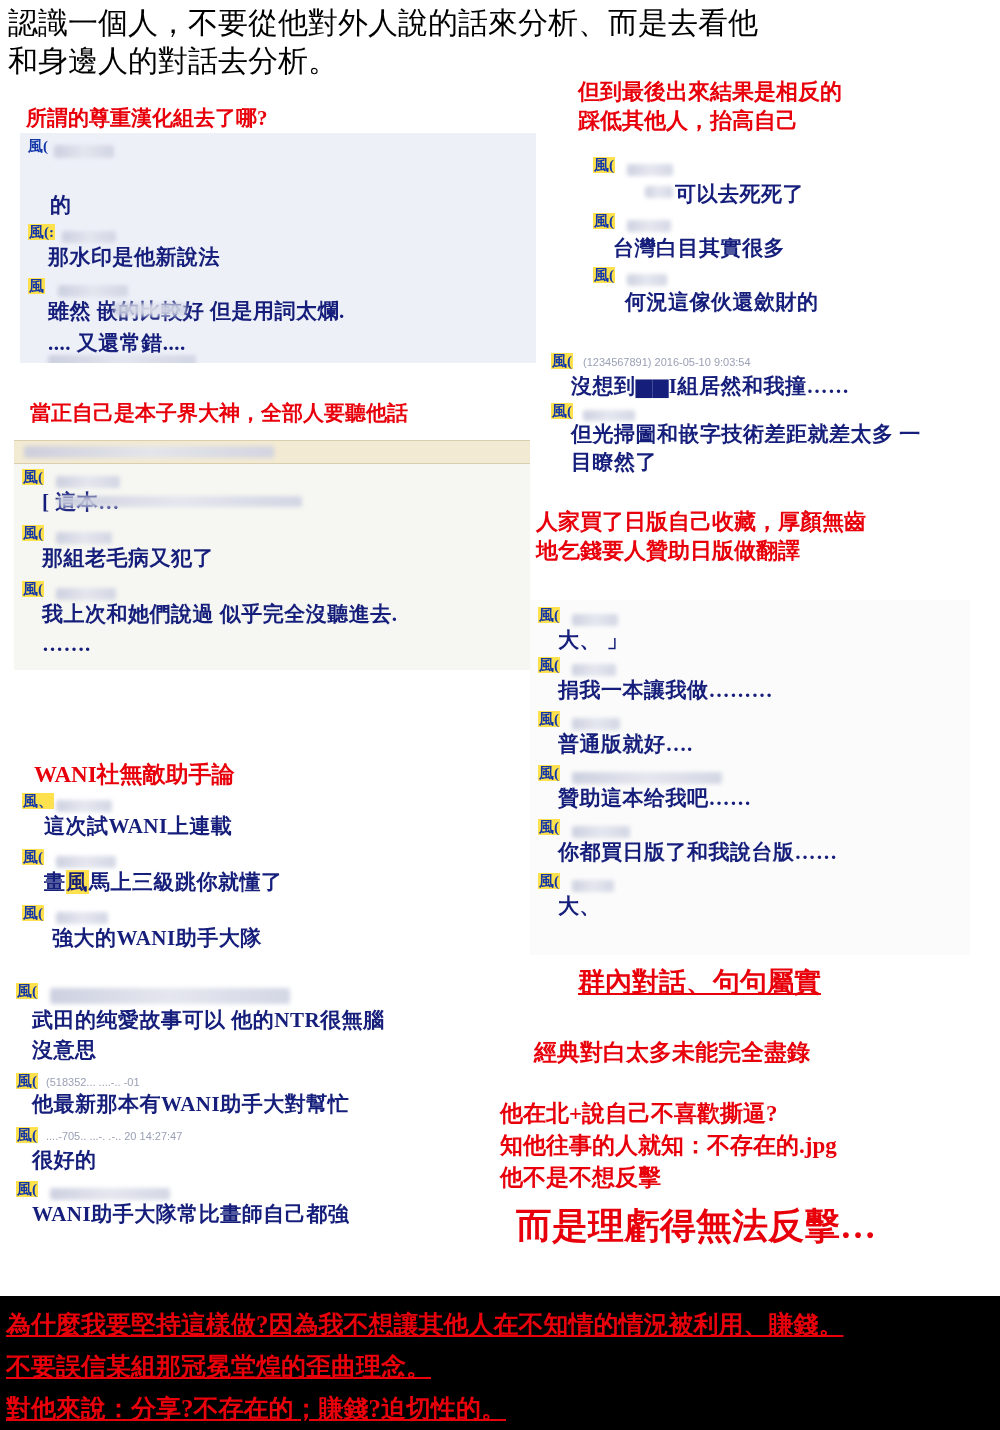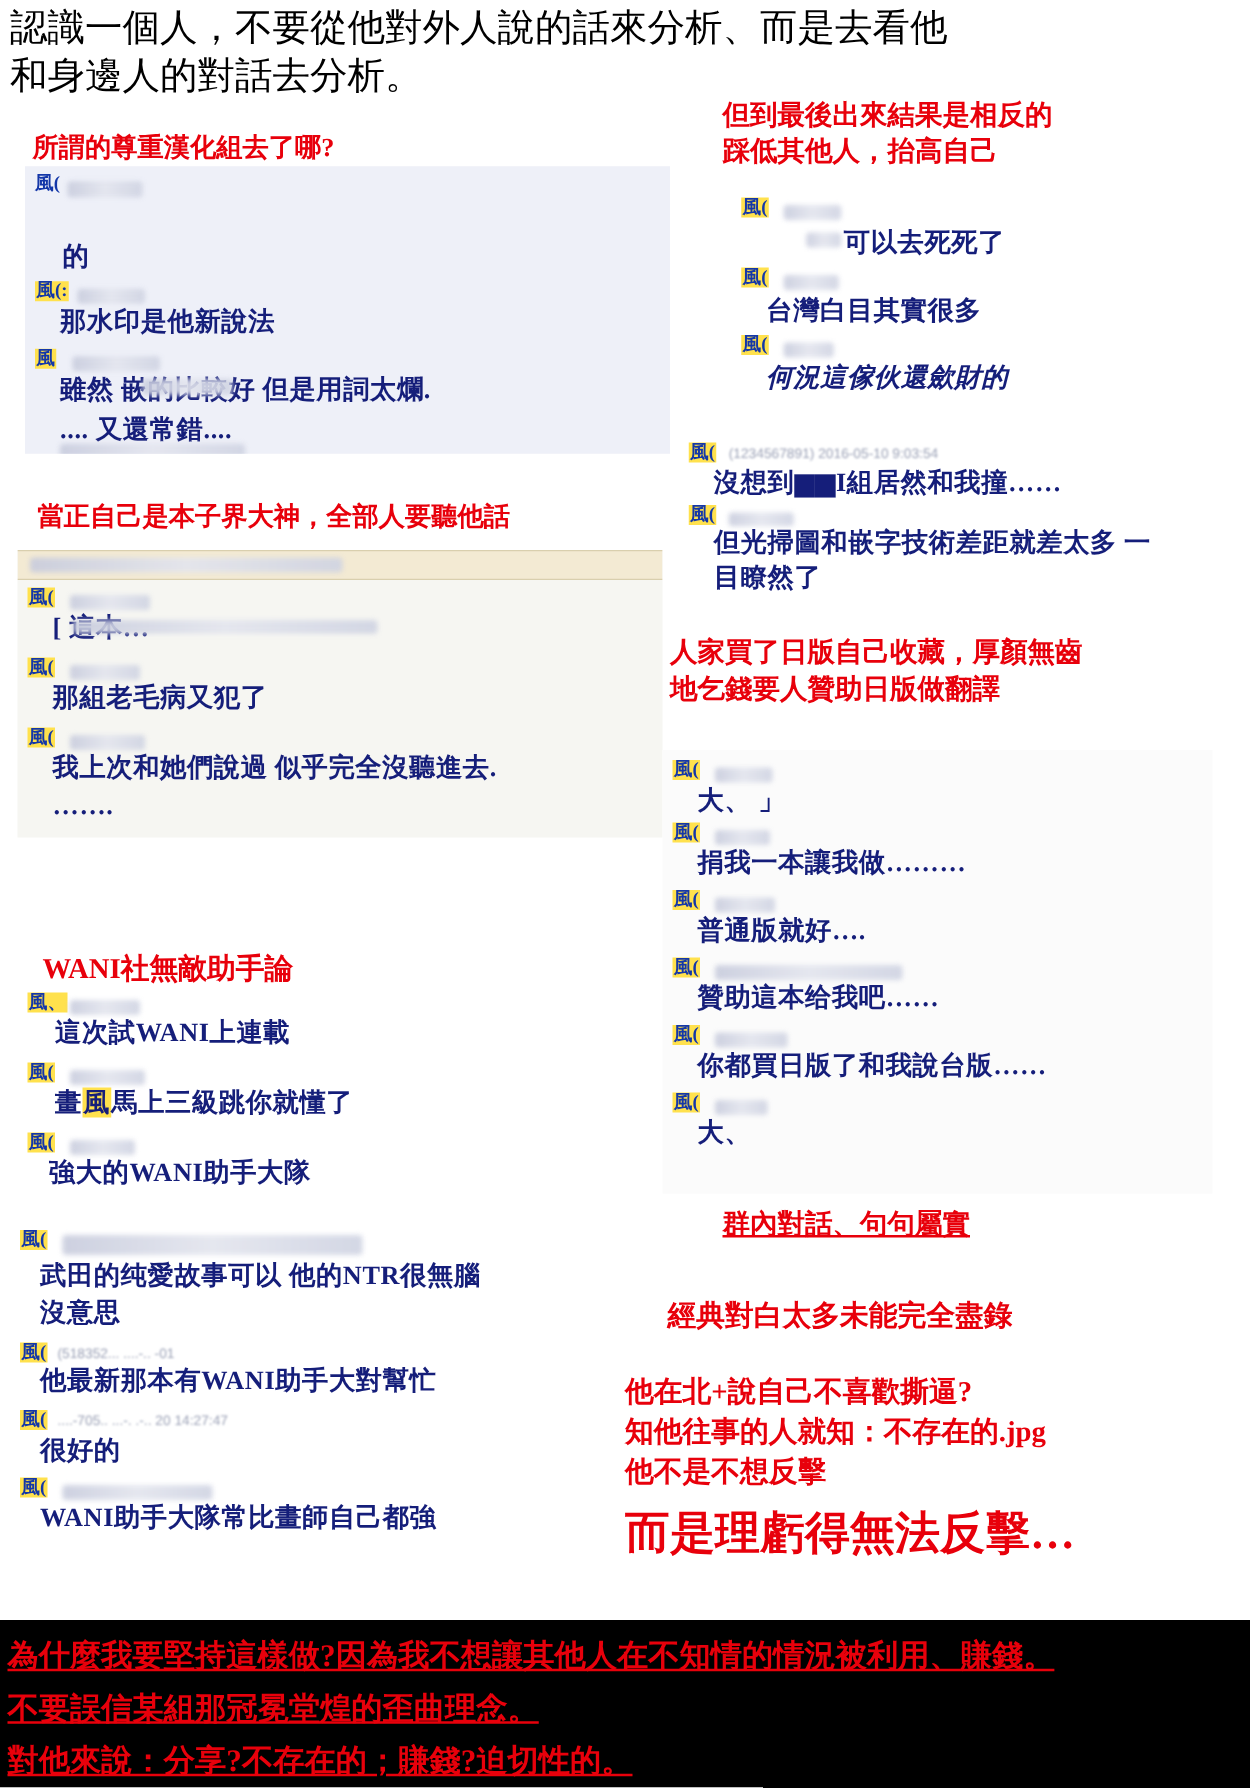--- a/index.html
+++ b/index.html
@@ -105,20 +105,21 @@
     font-weight: bold;
     font-size: 25px;
     white-space: nowrap;
     text-decoration: underline;
     font-family: "Liberation Serif", "DejaVu Serif", serif;
   }
   .finale {
     font-size: 36px;
     color: #e8000b;
     font-weight: bold;
+    margin-left: 16px;
   }
 </style>
 </head>
 <body>
 
 <div class="abs headline">
   <div>認識一個人，不要從他對外人說的話來分析、而是去看他</div>
   <div>和身邊人的對話去分析。</div>
 </div>
 
@@ -171,21 +172,21 @@
     <span class="nick"><span class="hl">風(</span></span>
     <span class="smear" style="left:34px; top:8px; width:44px; height:12px;"></span>
   </div>
   <div class="line" style="position:absolute; left:28px; top:84px;">
     <span class="msg">台灣白目其實很多</span>
   </div>
   <div class="line" style="position:absolute; left:8px; top:116px;">
     <span class="nick"><span class="hl">風(</span></span>
     <span class="smear" style="left:34px; top:8px; width:40px; height:12px;"></span>
   </div>
-  <div class="line" style="position:absolute; left:28px; top:138px;font-style:italic;">
+  <div class="line" style="position:absolute; left:40px; top:138px;">
     <span class="msg">何況這傢伙還歛財的</span>
   </div>
 </div>
 
 <div class="abs shot" style="left:545px; top:350px; width:450px; height:110px;">
   <div class="line" style="position:absolute; left:6px; top:2px;">
     <span class="nick"><span class="hl">風(</span></span>
     <span class="tinygray" style="margin-left:6px;">(1234567891) 2016-05-10 9:03:54</span>
   </div>
   <div class="line" style="position:absolute; left:26px; top:22px;">
@@ -301,26 +302,26 @@
     <span class="nick"><span class="hl">風(</span></span>
     <span class="smear" style="left:34px; top:8px; width:60px; height:12px;"></span>
   </div>
   <div class="line" style="position:absolute; left:30px; top:78px;">
     <span class="msg">畫<span class="mark">風</span>馬上三級跳你就懂了</span>
   </div>
   <div class="line" style="position:absolute; left:8px; top:114px;">
     <span class="nick"><span class="hl">風(</span></span>
     <span class="smear" style="left:34px; top:8px; width:52px; height:12px;"></span>
   </div>
-  <div class="line" style="position:absolute; left:25px; top:134px;text-align:right;">
+  <div class="line" style="position:absolute; left:38px; top:134px;text-align:right;">
     <span class="msg">強大的WANI助手大隊</span>
   </div>
 </div>
 
-<div class="abs red red-u" style="left:578px; top:965px; font-size:22px;">群內對話、句句屬實</div>
+<div class="abs red red-u" style="left:578px; top:965px; font-size:27px;">群內對話、句句屬實</div>
 
 <div class="abs shot" style="left:8px; top:980px; width:446px; height:272px;">
   <div class="line" style="position:absolute; left:8px; top:2px;">
     <span class="nick"><span class="hl">風(</span></span>
     <span class="smear" style="left:34px; top:6px; width:240px; height:16px;"></span>
   </div>
   <div class="line" style="position:absolute; left:24px; top:26px;">
     <span class="msg">武田的纯愛故事可以   他的NTR很無腦</span>
   </div>
   <div class="line" style="position:absolute; left:24px; top:56px;">

